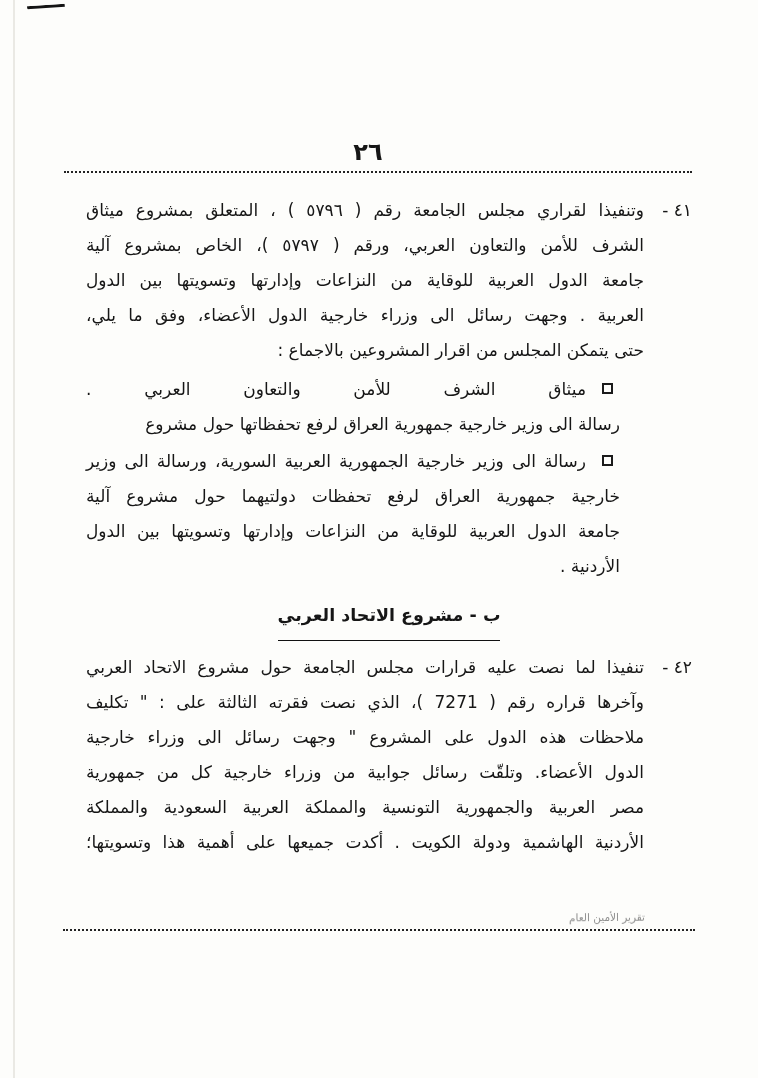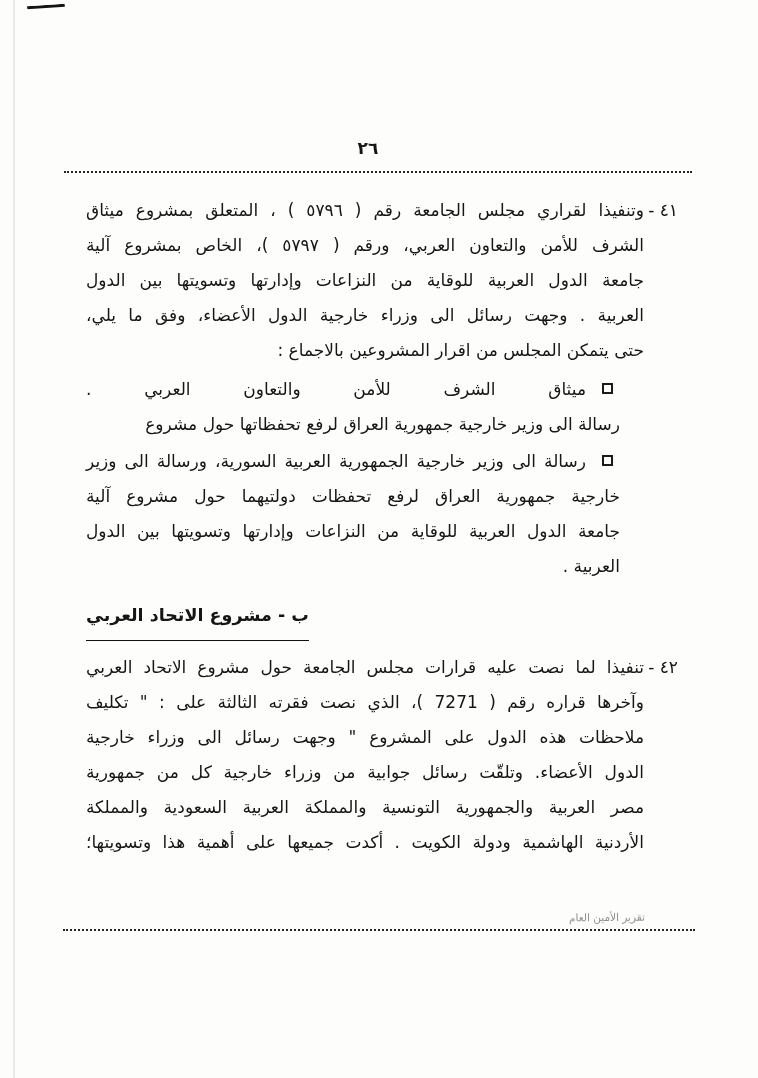--- a/index.html
+++ b/index.html
@@ -21,49 +21,49 @@
     position: absolute; left: 13px; top: 0; bottom: 0; width: 2px;
     background: #e3e1dc; opacity: .75;
   }
   .corner-mark {
     position: absolute; top: 5px; left: 27px; width: 38px; height: 7px;
     border-top: 3px solid #141414; border-radius: 0 0 0 8px;
     transform: rotate(-4deg);
   }
   .page-number {
     position: absolute; top: 138px; left: 0; width: 736px;
-    text-align: center; font-size: 17px; font-weight: bold;
+    text-align: center; font-size: 24px; font-weight: bold;
     letter-spacing: 1px;
   }
   .rule { height: 0; border-top: 2px dotted #232323; }
   .rule-top    { position: absolute; top: 171px; left: 64px; width: 628px; }
   .rule-bottom { position: absolute; top: 929px; left: 63px; width: 632px; }
 
   .content {
     position: absolute; top: 193px; right: 66px; width: 606px;
     direction: rtl;
     font-size: 17px; line-height: 35px;
   }
   .line { text-align: justify; text-align-last: justify; }
   .para-lines .line:last-child { text-align-last: right; }
   .justify-last .line:last-child { text-align-last: justify; }
 
   .numbered-para { position: relative; padding-right: 48px; }
-  .para-number { position: absolute; right: 14px; top: 0; }
+  .para-number { position: absolute; right: 0; top: 0; }
   .p41 { margin-bottom: 4px; }
 
   .bullet-item { position: relative; margin-right: 72px; margin-top: 2px; }
   .bullet-square {
     position: absolute; right: 7px; top: 11px;
     width: 11px; height: 11px; border: 2px solid #1b1b1b;
     background: transparent;
   }
   .bullet-lines .line:first-child { padding-right: 34px; }
 
-  .section-heading { margin: 14px 0 9px; text-align: left; }
+  .section-heading { margin: 14px 0 9px; text-align: center; }
   .heading-text {
     display: inline-block; font-weight: bold; font-size: 17.5px;
     border-bottom: 1.6px solid #111; padding-bottom: 7px;
   }
 
   .footer-note {
     position: absolute; top: 911px; right: 113px;
     font-size: 10.5px; color: #8d8d8d; direction: rtl;
     filter: blur(0.6px); transform: rotate(-0.5deg);
     white-space: nowrap;
@@ -101,21 +101,21 @@
           <div class="line">رسالة الى وزير خارجية جمهورية العراق لرفع تحفظاتها حول مشروع</div>
         </div>
     </div>
 
     <div class="bullet-item">
       <span class="bullet-square"></span>
       <div class="para-lines bullet-lines">
           <div class="line">رسالة الى وزير خارجية الجمهورية العربية السورية، ورسالة الى وزير</div>
           <div class="line">خارجية جمهورية العراق لرفع تحفظات دولتيهما حول مشروع آلية</div>
           <div class="line">جامعة الدول العربية للوقاية من النزاعات وإدارتها وتسويتها بين الدول</div>
-          <div class="line">العربية .</div>
+          <div class="line">الأردنية .</div>
         </div>
     </div>
 
     <div class="section-heading">
       <span class="heading-text">ب - مشروع الاتحاد العربي</span>
     </div>
 
     <div class="numbered-para justify-last">
       <span class="para-number">٤٢ -</span>
       <div class="para-lines">

